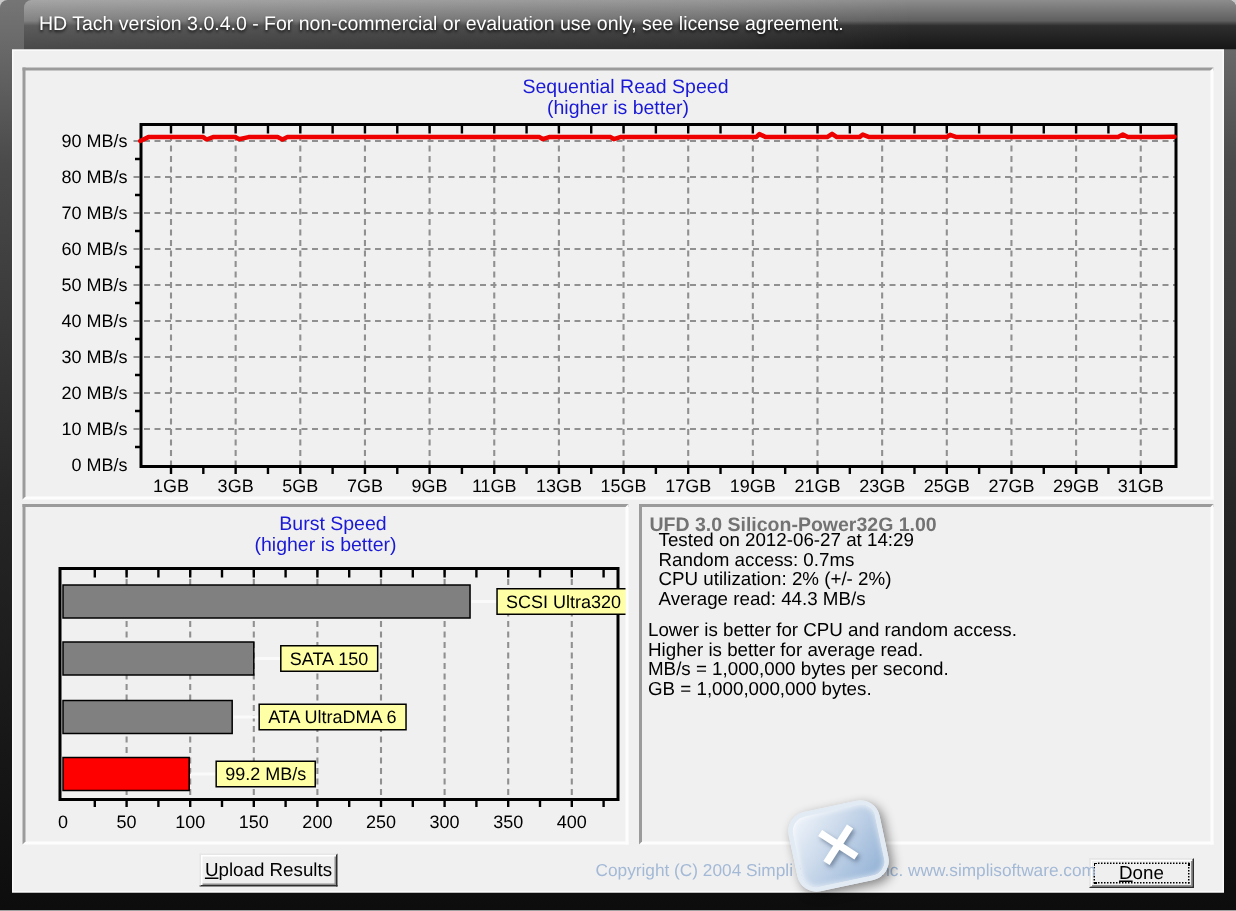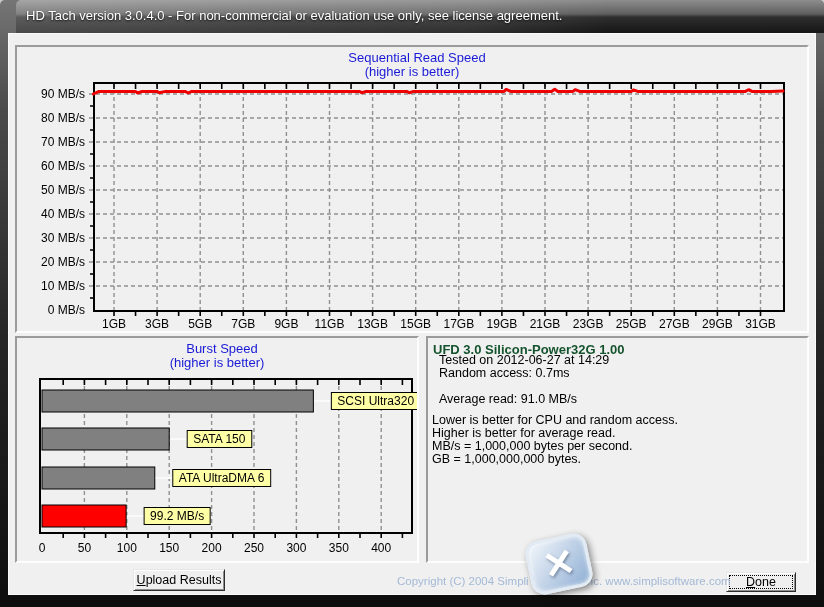--- a/index.html
+++ b/index.html
@@ -30,21 +30,21 @@
     position:absolute;background:#f0f0f0;
     border:2px solid;border-color:#9b9b9b #fdfdfd #fdfdfd #9b9b9b;
   }
   .panel-seq{left:6px;top:11px;width:794px;height:288px;}
   .panel-burst{left:6px;top:302px;width:404px;height:227px;}
   .panel-info{left:417px;top:302px;width:383px;height:227px;}
   .chart-title{position:absolute;top:3px;left:0;right:0;text-align:center;font-size:13px;color:#1a1ad6;margin-left:10px;}
   .chart-subtitle{position:absolute;top:17px;left:0;right:0;text-align:center;font-size:13px;color:#1a1ad6;}
   svg{position:absolute;left:0;top:0;}
   svg text{font-family:"Liberation Sans",sans-serif;font-size:12px;fill:#000;}
-  .info-title{position:absolute;left:5px;top:4px;font-size:13px;font-weight:bold;color:#14532d;white-space:nowrap;}
+  .info-title{position:absolute;left:5px;top:4px;font-size:13px;font-weight:bold;color:#737373;white-space:nowrap;}
   .info-line,.info-note{position:absolute;font-size:12.5px;color:#000;white-space:nowrap;}
   .info-line{left:11px;}
   .info-note{left:4px;}
   .btn{
     position:absolute;display:block;height:22px;
     background:#efefef;
     border:1px solid;border-color:#e6e6e6 #2e2e2e #2e2e2e #e6e6e6;
     box-shadow:inset 1px 1px 0 #ffffff,inset -1px -1px 0 #8f8f8f;
     font-family:"Liberation Sans",sans-serif;font-size:12.5px;color:#000;
     text-align:center;line-height:19px;padding:0;
@@ -297,21 +297,22 @@
           <text x="279.4" y="214" text-anchor="middle">300</text>
           <text x="321.8" y="214" text-anchor="middle">350</text>
           <text x="364.2" y="214" text-anchor="middle">400</text>
         </svg>
     </div>
 
     <div class="panel panel-info">
       <div class="info-title">UFD 3.0 Silicon-Power32G 1.00</div>
       <div class="info-line" style="top:15px">Tested on 2012-06-27 at 14:29</div>
       <div class="info-line" style="top:28px">Random access: 0.7ms</div>
-      <div class="info-line" style="top:54px">Average read: 91.0 MB/s</div>
+      <div class="info-line" style="top:41px">CPU utilization: 2% (+/- 2%)</div>
+      <div class="info-line" style="top:54px">Average read: 44.3 MB/s</div>
       <div class="info-note" style="top:75px">Lower is better for CPU and random access.</div>
       <div class="info-note" style="top:88px">Higher is better for average read.</div>
       <div class="info-note" style="top:101px">MB/s = 1,000,000 bytes per second.</div>
       <div class="info-note" style="top:114px">GB = 1,000,000,000 bytes.</div>
     </div>
 
     <button class="btn btn-save">Save Results</button>
     <button class="btn btn-upload">Upload Results</button>
     <button class="btn btn-done">Done</button>
 

